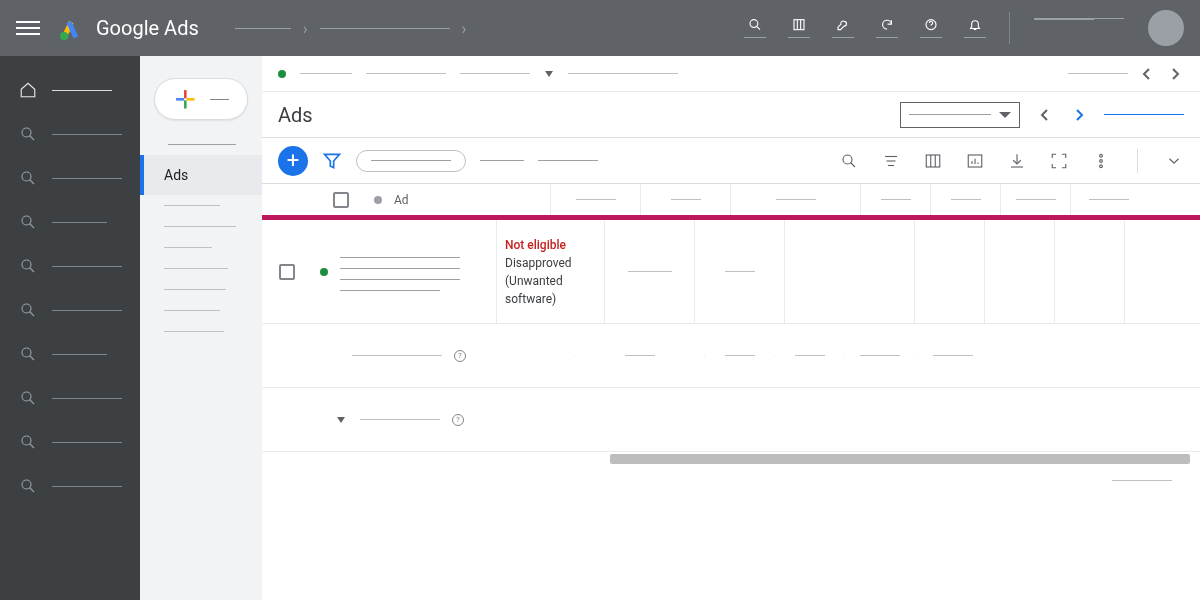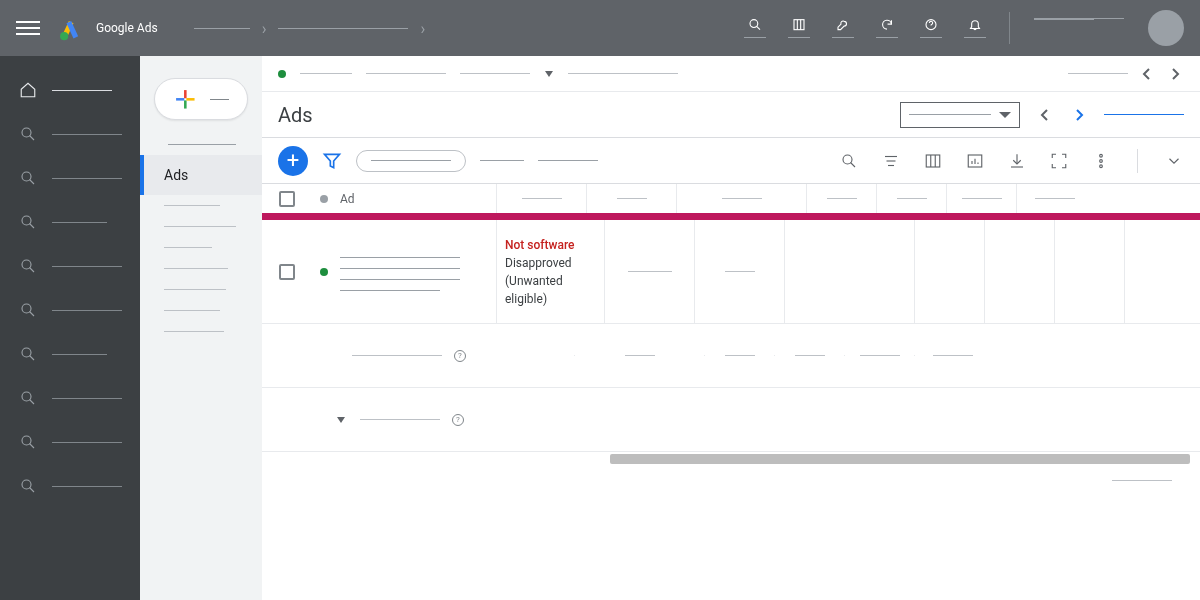--- a/index.html
+++ b/index.html
@@ -4,21 +4,21 @@
 <style>
 * { margin: 0; padding: 0; box-sizing: border-box; font-family: Roboto, Arial, sans-serif; }
 body { width: 1200px; height: 600px; overflow: hidden; background: #fff; }
 
 
 .topbar { height: 56px; background: #5f6368; display: flex; align-items: center; padding: 0 16px; gap: 16px; }
 .hamburger { width: 24px; height: 24px; display: flex; flex-direction: column; justify-content: center; gap: 4px; cursor: pointer; }
 .hamburger span { height: 2px; background: #fff; }
 .logo-wrap { display: flex; align-items: center; gap: 12px; }
 .logo-svg { width: 28px; height: 28px; }
-.brand { color: #fff; font-size: 12px; font-weight: 400; }
+.brand { color: #fff; font-size: 20px; font-weight: 400; }
 .breadcrumb-top { display: flex; align-items: center; gap: 12px; margin-left: 20px; }
 .bc-line { height: 1px; background: #9aa0a6; }
 .bc-chevron { color: #9aa0a6; font-size: 16px; }
 .top-actions { margin-left: auto; display: flex; align-items: center; gap: 24px; }
 .top-icon { width: 20px; height: 20px; display: flex; align-items: center; justify-content: center; color: #fff; cursor: pointer; flex-direction: column; gap: 6px; }
 .top-icon svg { width: 20px; height: 20px; stroke: #fff; fill: none; stroke-width: 2; }
 .under-line { width: 22px; height: 1px; background: #9aa0a6; }
 .top-divider { width: 1px; height: 32px; background: #80868b; }
 .top-text-line { width: 90px; height: 1px; background: #9aa0a6; margin-top: -10px; }
 .avatar { width: 36px; height: 36px; border-radius: 50%; background: #9aa0a6; cursor: pointer; }
@@ -77,21 +77,21 @@
 .fab-blue { width: 30px; height: 30px; border-radius: 50%; background: #1a73e8; display: flex; align-items: center; justify-content: center; cursor: pointer; color: #fff; font-size: 22px; }
 .filter-icon { width: 20px; height: 20px; cursor: pointer; }
 .filter-icon svg { width: 20px; height: 20px; stroke: #1a73e8; fill: none; stroke-width: 2; }
 .filter-chip { height: 22px; border: 1px solid #bdc1c6; border-radius: 999px; width: 110px; cursor: pointer; display: flex; align-items: center; justify-content: center; }
 .chip-line { width: 80px; height: 1px; background: #9aa0a6; }
 .tb-line { width: 44px; height: 1px; background: #9aa0a6; cursor: pointer; }
 .tb-right { margin-left: auto; display: flex; align-items: center; gap: 22px; }
 .tb-icon { width: 20px; height: 20px; display: flex; align-items: center; justify-content: center; cursor: pointer; }
 .tb-icon svg { width: 18px; height: 18px; stroke: #5f6368; fill: none; stroke-width: 1.5; }
 .tb-divider { width: 1px; height: 24px; background: #dadce0; margin: 0 4px; }
-.table-head { height: 36px; border-bottom: 7px solid #be185d; display: flex; align-items: center; }
+.table-head { height: 36px; border-bottom: 5px solid #be185d; display: flex; align-items: center; justify-content: center; }
 .col-check { width: 50px; display: flex; align-items: center; justify-content: center; }
 .col-dot { width: 24px; display: flex; align-items: center; justify-content: center; }
 .col-ad { width: 160px; padding-left: 4px; font-size: 12px; color: #5f6368; }
 .col-status { width: 108px; font-size: 12px; color: #5f6368; }
 .col-num { width: 90px; display: flex; align-items: center; justify-content: center; }
 .col-line { width: 40px; height: 1px; background: #bdc1c6; }
 .checkbox { width: 16px; height: 16px; border: 2px solid #80868b; border-radius: 2px; cursor: pointer; }
 .gray-dot { width: 8px; height: 8px; border-radius: 50%; background: #9aa0a6; }
 
 .row { height: 104px; border-bottom: 1px solid #e8eaed; display: flex; align-items: center; }
@@ -484,22 +484,22 @@
           <div class="green-dot"></div>
         </div>
       <div class="col-ad">
         <div class="ad-line"></div>
           <div class="ad-line"></div>
           <div class="ad-line"></div>
           <div class="ad-line" style="width:100px"></div>
       </div>
       <div class="cell-border col-status">
         <div class="status-cell" style="padding:0 8px">
-          <div class="err">Not software</div>
-          <div>Disapproved (Unwanted eligible)</div>
+          <div class="err">Not eligible</div>
+          <div>Disapproved (Unwanted software)</div>
         </div>
       </div>
       <div class="cell-border col-num">
           <div class="data-line"></div>
         </div>
       <div class="cell-border col-num">
           <div class="data-line" style="width:30px"></div>
         </div>
       <div class="cell-border col-num" style="width:130px"></div>
       <div class="cell-border col-num" style="width:70px"></div>

